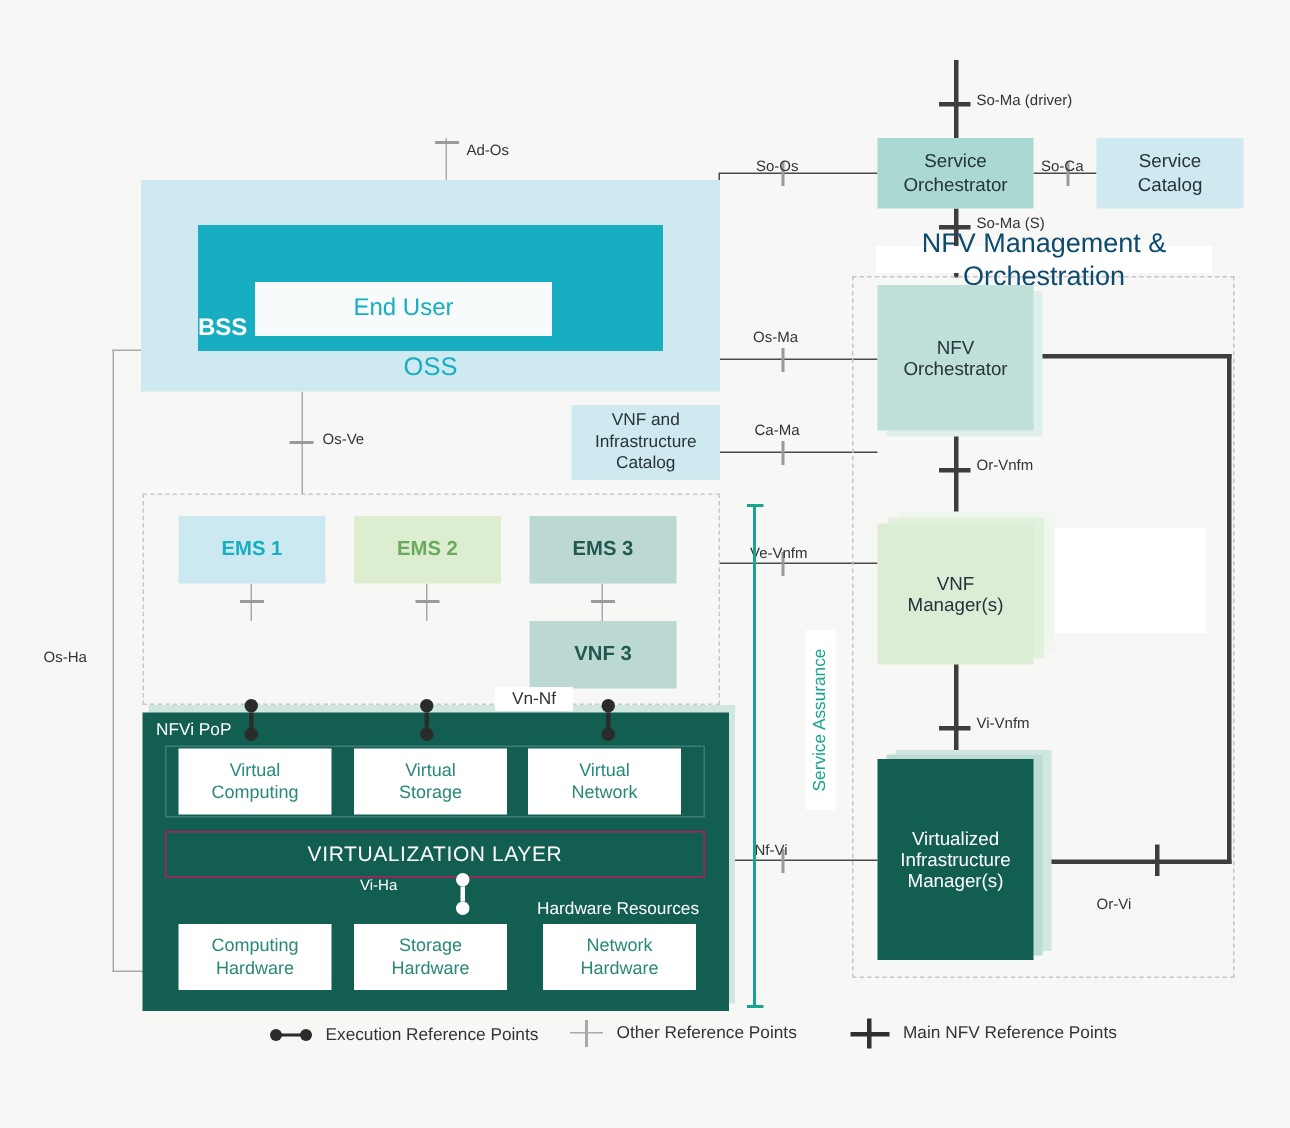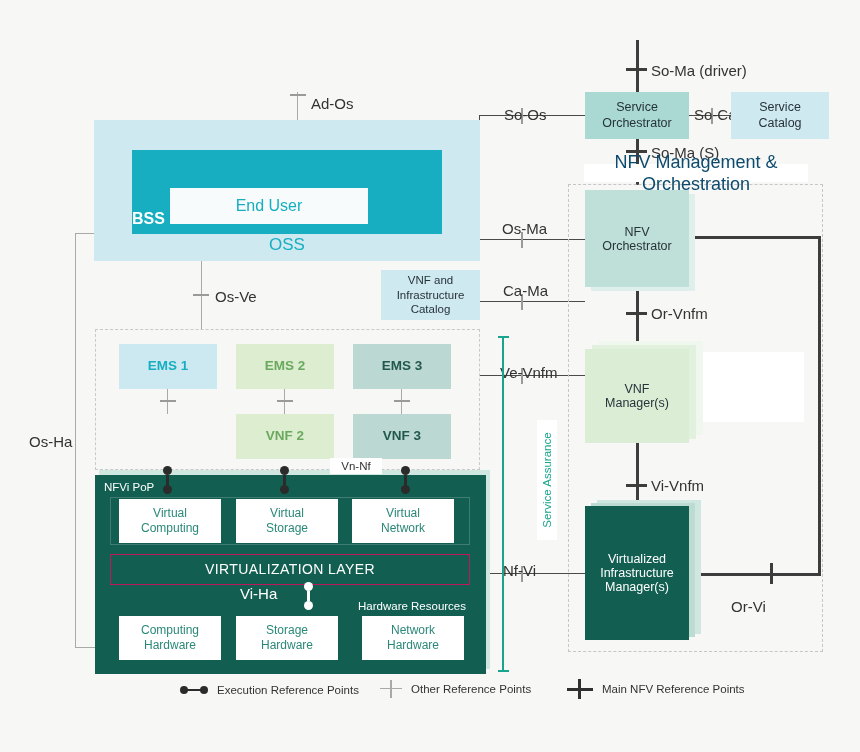--- a/index.html
+++ b/index.html
@@ -21,21 +21,21 @@
   .hline.thin,.vline.thin{background:#a9a9a9;}
   .hline.thick{height:3px;background:#3d3d3d;}
   .vline.thick{width:3px;background:#3d3d3d;}
   .hline.dk{background:#4a4a4a;}
   .vline.dk{background:#4a4a4a;}
 
   
   .tick{position:absolute;background:#8e8e8e;width:1.6px;height:15px;}
   .tick.other{background:#9a9a9a;width:1.6px;height:16px;}
 
-  .lbl{position:absolute;font-size:15px;color:#333;white-space:nowrap;}
+  .lbl{position:absolute;font-size:10px;color:#333;white-space:nowrap;}
 
   
   .exec{position:absolute;width:9px;}
   .exec i{display:block;width:9px;height:9px;border-radius:50%;background:#2b2b2b;}
   .exec b{display:block;width:2.4px;height:10px;background:#2b2b2b;margin:0 auto;}
   .exec.white i{background:#ffffff;}
   .exec.white b{background:#ffffff;}
 
   
   #admin-dashboard{left:249px;top:44px;width:98px;height:48px;background:#a9d9d2;
@@ -275,21 +275,20 @@
         <div>Infrastructure</div>
         <div>Manager(s)</div>
       </div>
     </div>
   </div>
 
   <div class="box" id="ems-frame"></div>
   <div class="box ems c-blue" id="ems1">EMS 1</div>
   <div class="box ems c-green" id="ems2">EMS 2</div>
   <div class="box ems c-sage" id="ems3">EMS 3</div>
-  <div class="box vnf c-green" id="vnf2">VNF 2</div>
   <div class="box vnf c-sage" id="vnf3">VNF 3</div>
 
   <div class="box" id="nfvi-shadow"></div>
   <div class="box" id="nfvi-pop"></div>
   <div id="nfvi-label">NFVi PoP</div>
 
   <div class="box" id="virt-frame"></div>
   <div class="box wbox" id="vcomp">
     <div>
       <div>Virtual</div>

